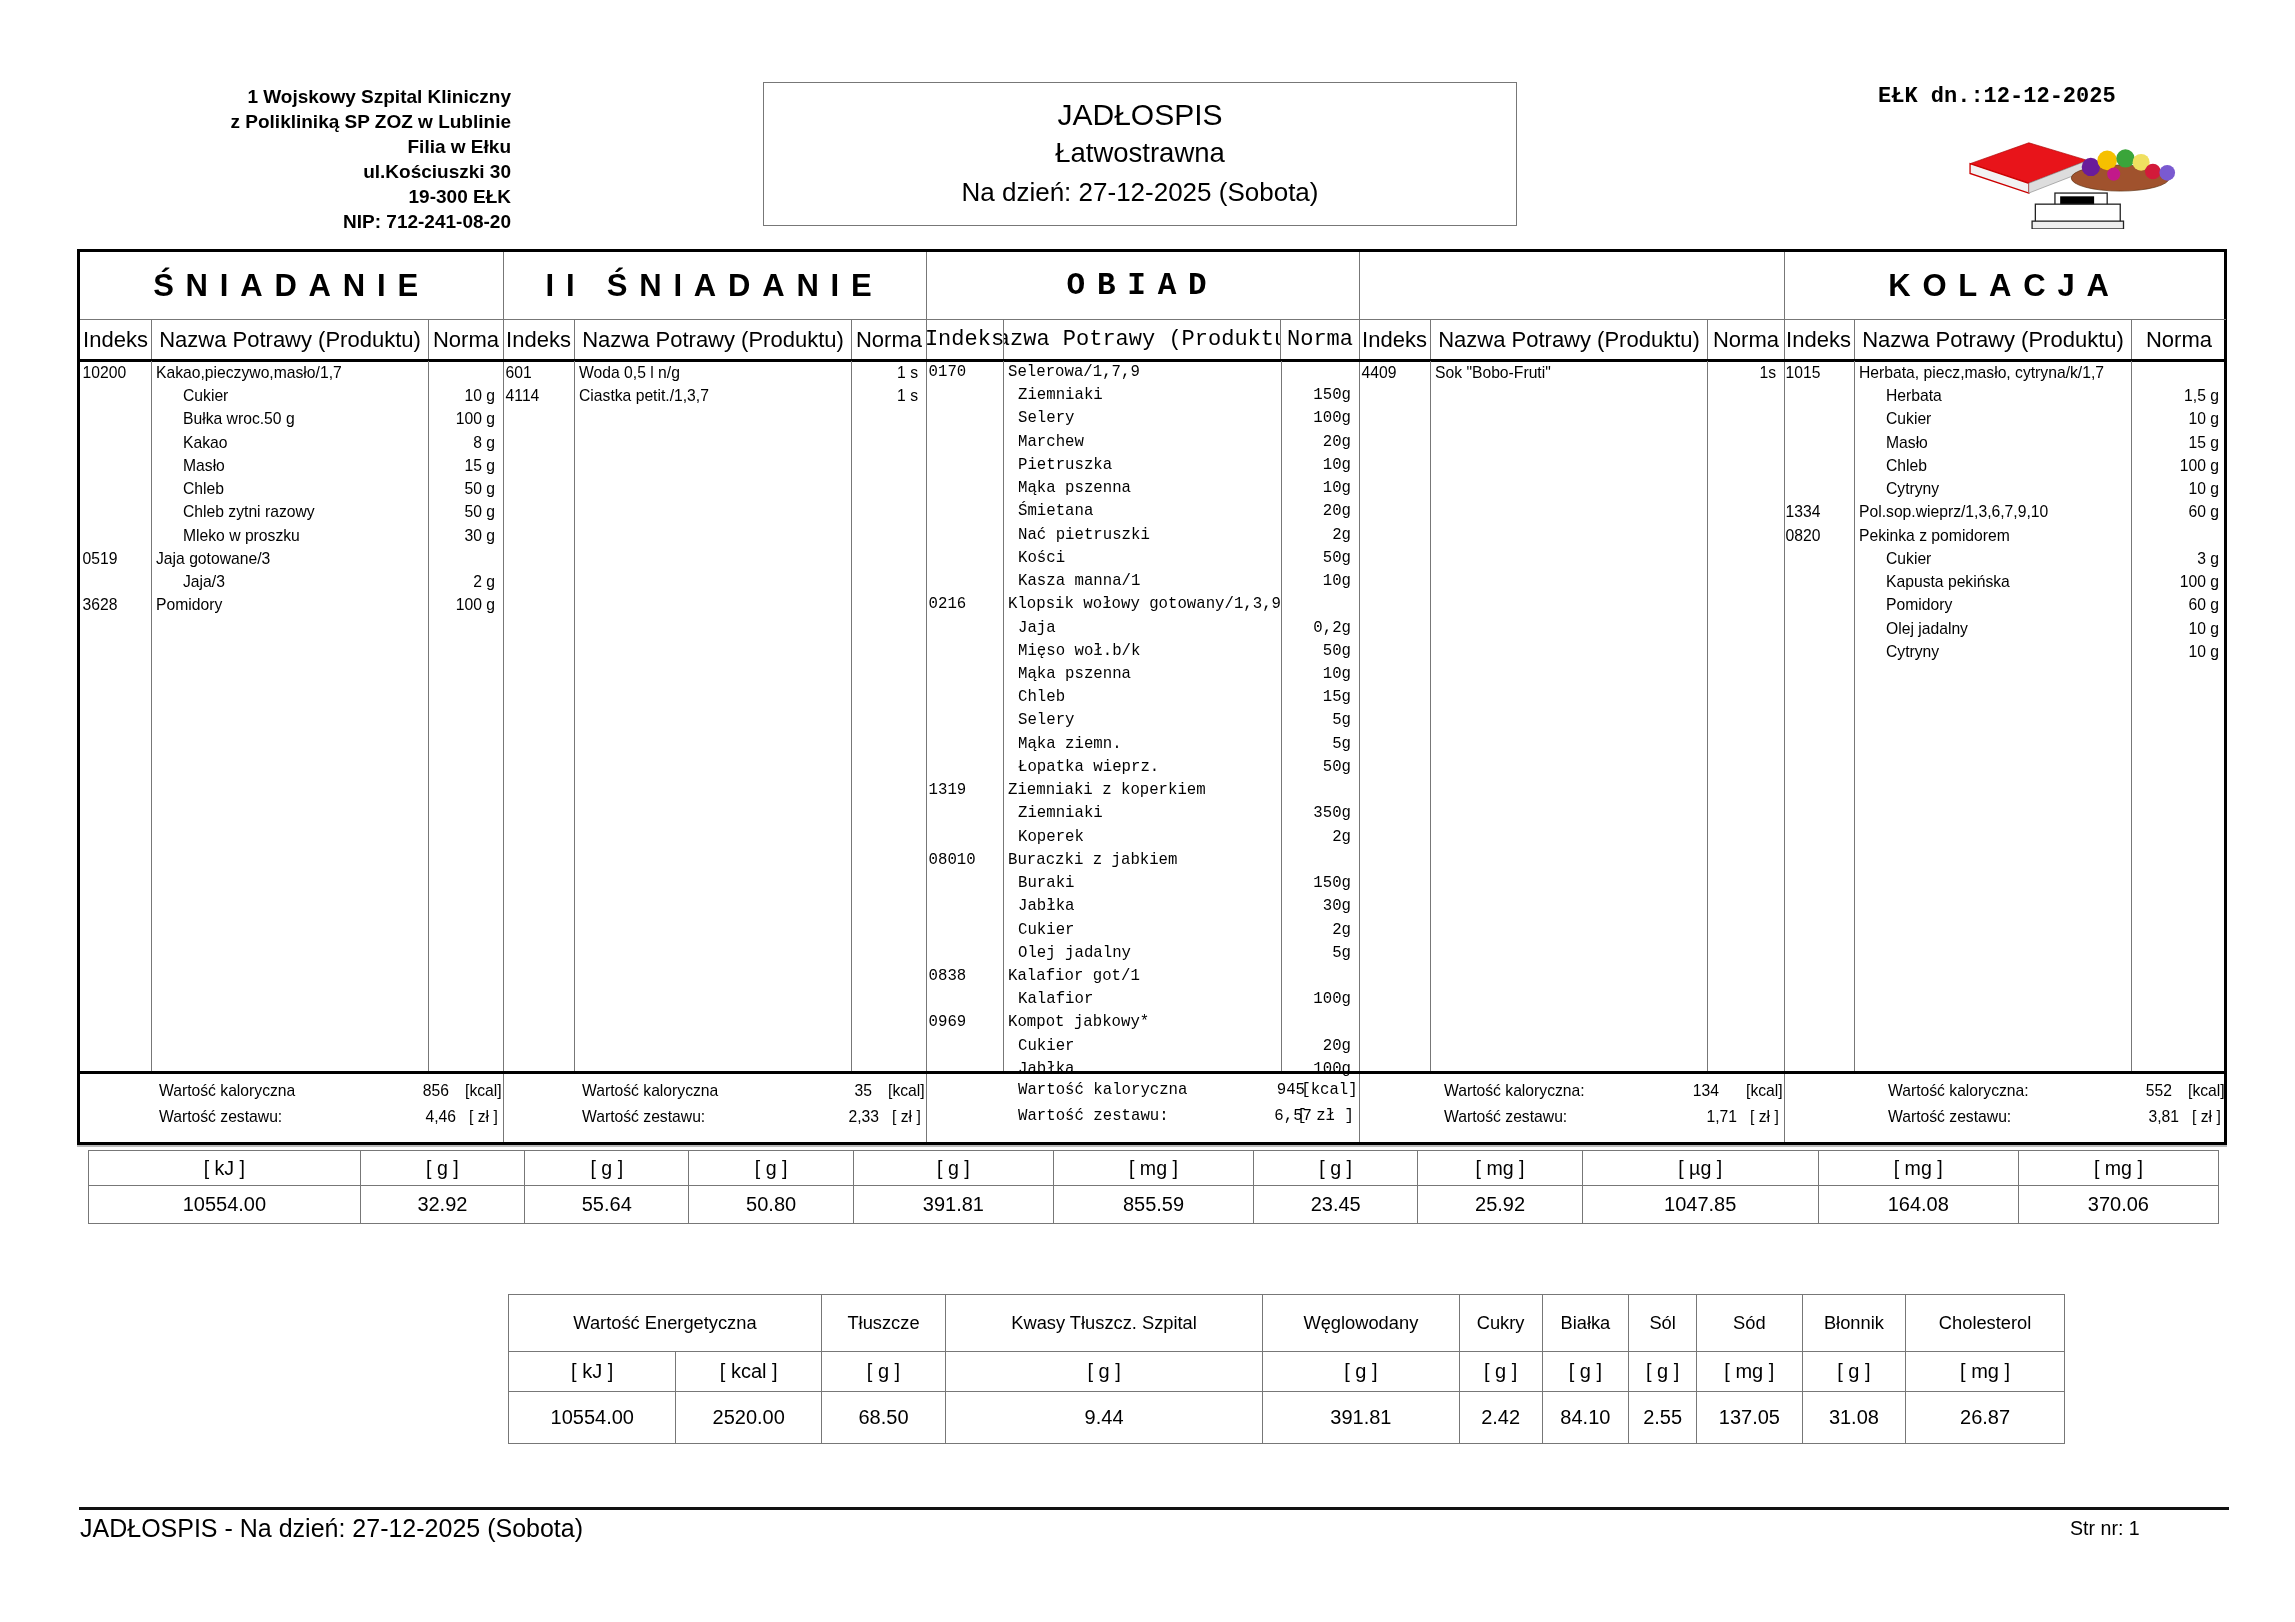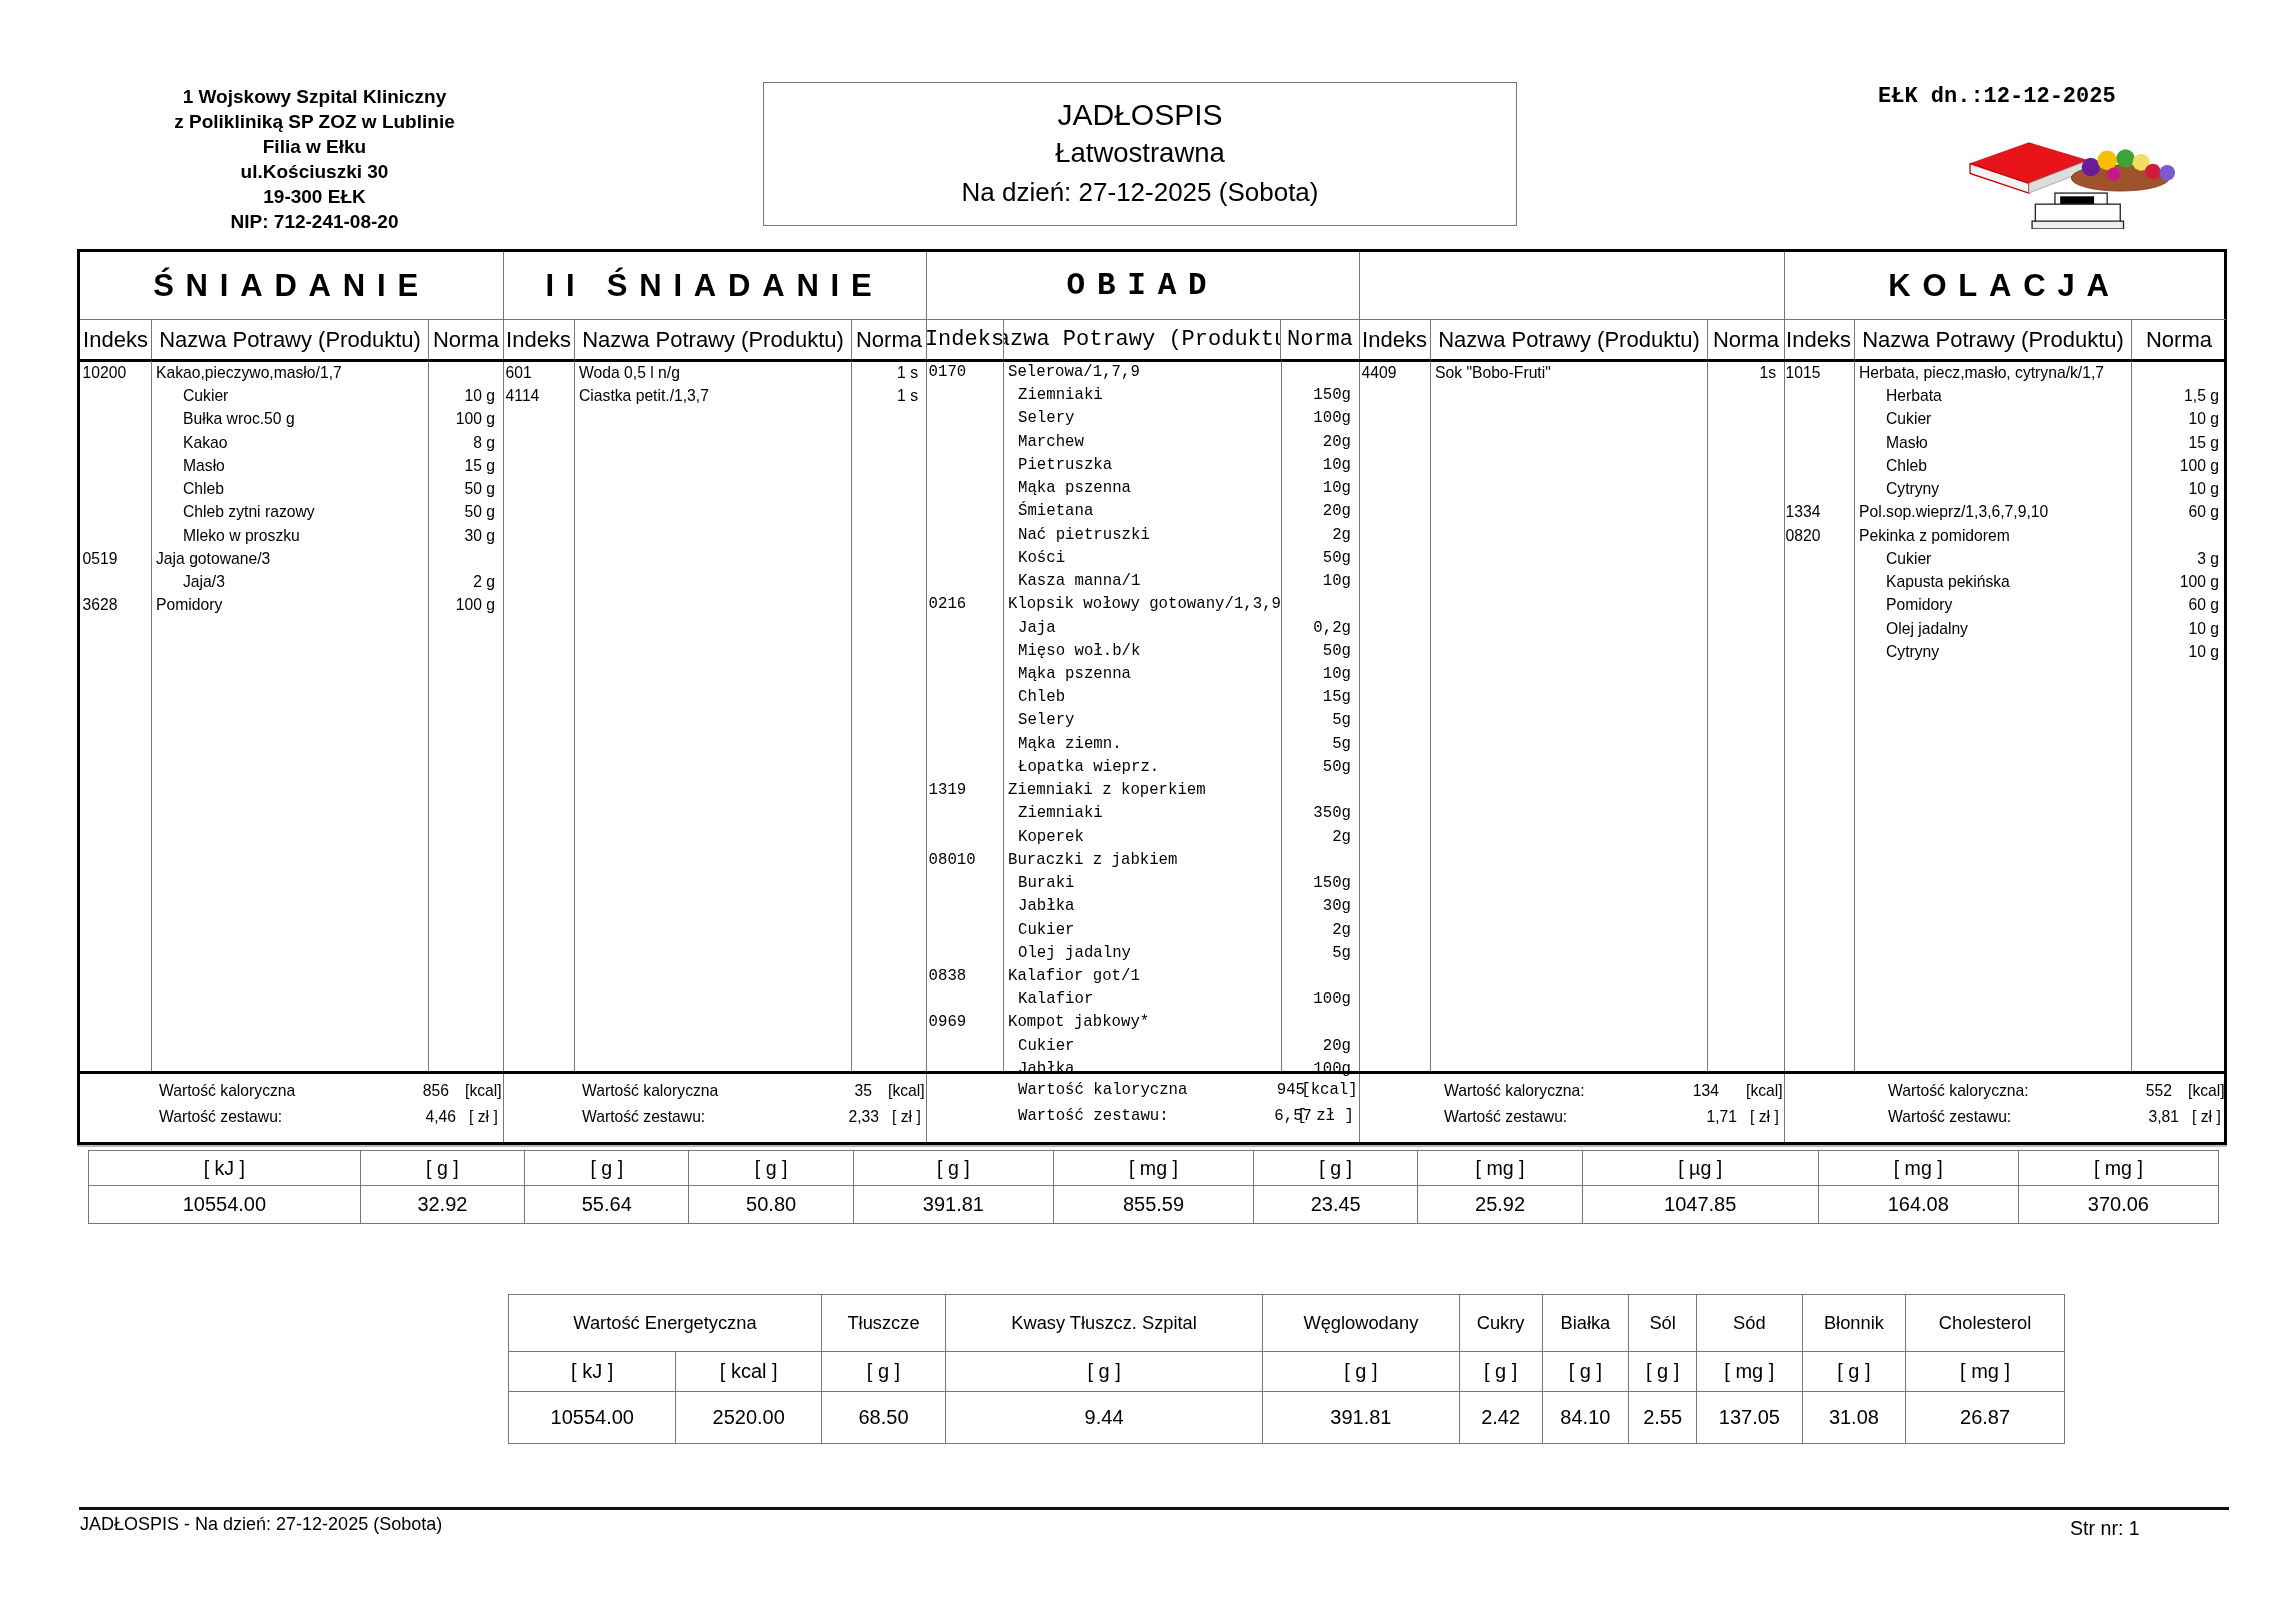--- a/index.html
+++ b/index.html
@@ -1,21 +1,21 @@
 <!DOCTYPE html>
 <html style="font-size:10.5px"><head>
 <meta charset="utf-8">
 <style>
   html, body { margin: 0; padding: 0; background: #ffffff; }
   body { width: 2295px; height: 1622px; position: relative; overflow: hidden;
          font-family: "Liberation Sans", sans-serif; color: #000; }
   .abs { position: absolute; }
 
   
-  .org { left: 118px; top: 84px; width: 393px; text-align: center;
+  .org { left: 118px; top: 84px; width: 393px; text-align: right;
          font-weight: bold; font-size: 19px; line-height: 25px; }
   .org div { white-space: nowrap; }
   .titlebox { left: 763px; top: 82px; width: 754px; height: 144px;
               border: 1.3px solid #777; box-sizing: border-box; text-align: center; }
   .titlebox .t1 { font-size: 30px; margin-top: 11.8px; line-height: 39px; }
   .titlebox .t2 { font-size: 27.5px; line-height: 38px; margin-top: 0px; }
   .titlebox .t3 { font-size: 26px; line-height: 39px; margin-top: 1.3px; }
   .datebox { left: 1878px; top: 84px; font-family: "Liberation Mono", monospace;
              font-weight: bold; font-size: 22px; white-space: nowrap; }
   .logo { left: 1957px; top: 131px; width: 222px; height: 98px; }
@@ -55,21 +55,21 @@
   .nut1 { left: 88px; top: 1150px; width: 2131px; }
   .nut1 td { height: 34px; }
   .nut1 tr.vals td { height: 37px; font-size: 20px; }
   .nut2 { left: 508px; top: 1294px; width: 1557px; }
   .nut2 tr.h td { height: 56px; font-size: 18.3px; }
   .nut2 tr.u td { height: 39px; font-size: 20px; }
   .nut2 tr.vals td { height: 51px; font-size: 20px; }
 
   
   .footer-rule { left: 79px; top: 1507px; width: 2150px; height: 2.6px; background: #111; }
-  .footer-left { left: 80px; top: 1514px; font-size: 18px; white-space: nowrap; }
+  .footer-left { left: 80px; top: 1514px; font-size: 25px; white-space: nowrap; }
   .footer-right { left: 2070px; top: 1517px; font-size: 19.6px; white-space: nowrap; }
 </style>
 </head>
 <body>
 
 <div class="abs org">
   <div>1 Wojskowy Szpital Kliniczny</div>
   <div>z Polikliniką SP ZOZ w Lublinie</div>
   <div>Filia w Ełku</div>
   <div>ul.Kościuszki 30</div>

